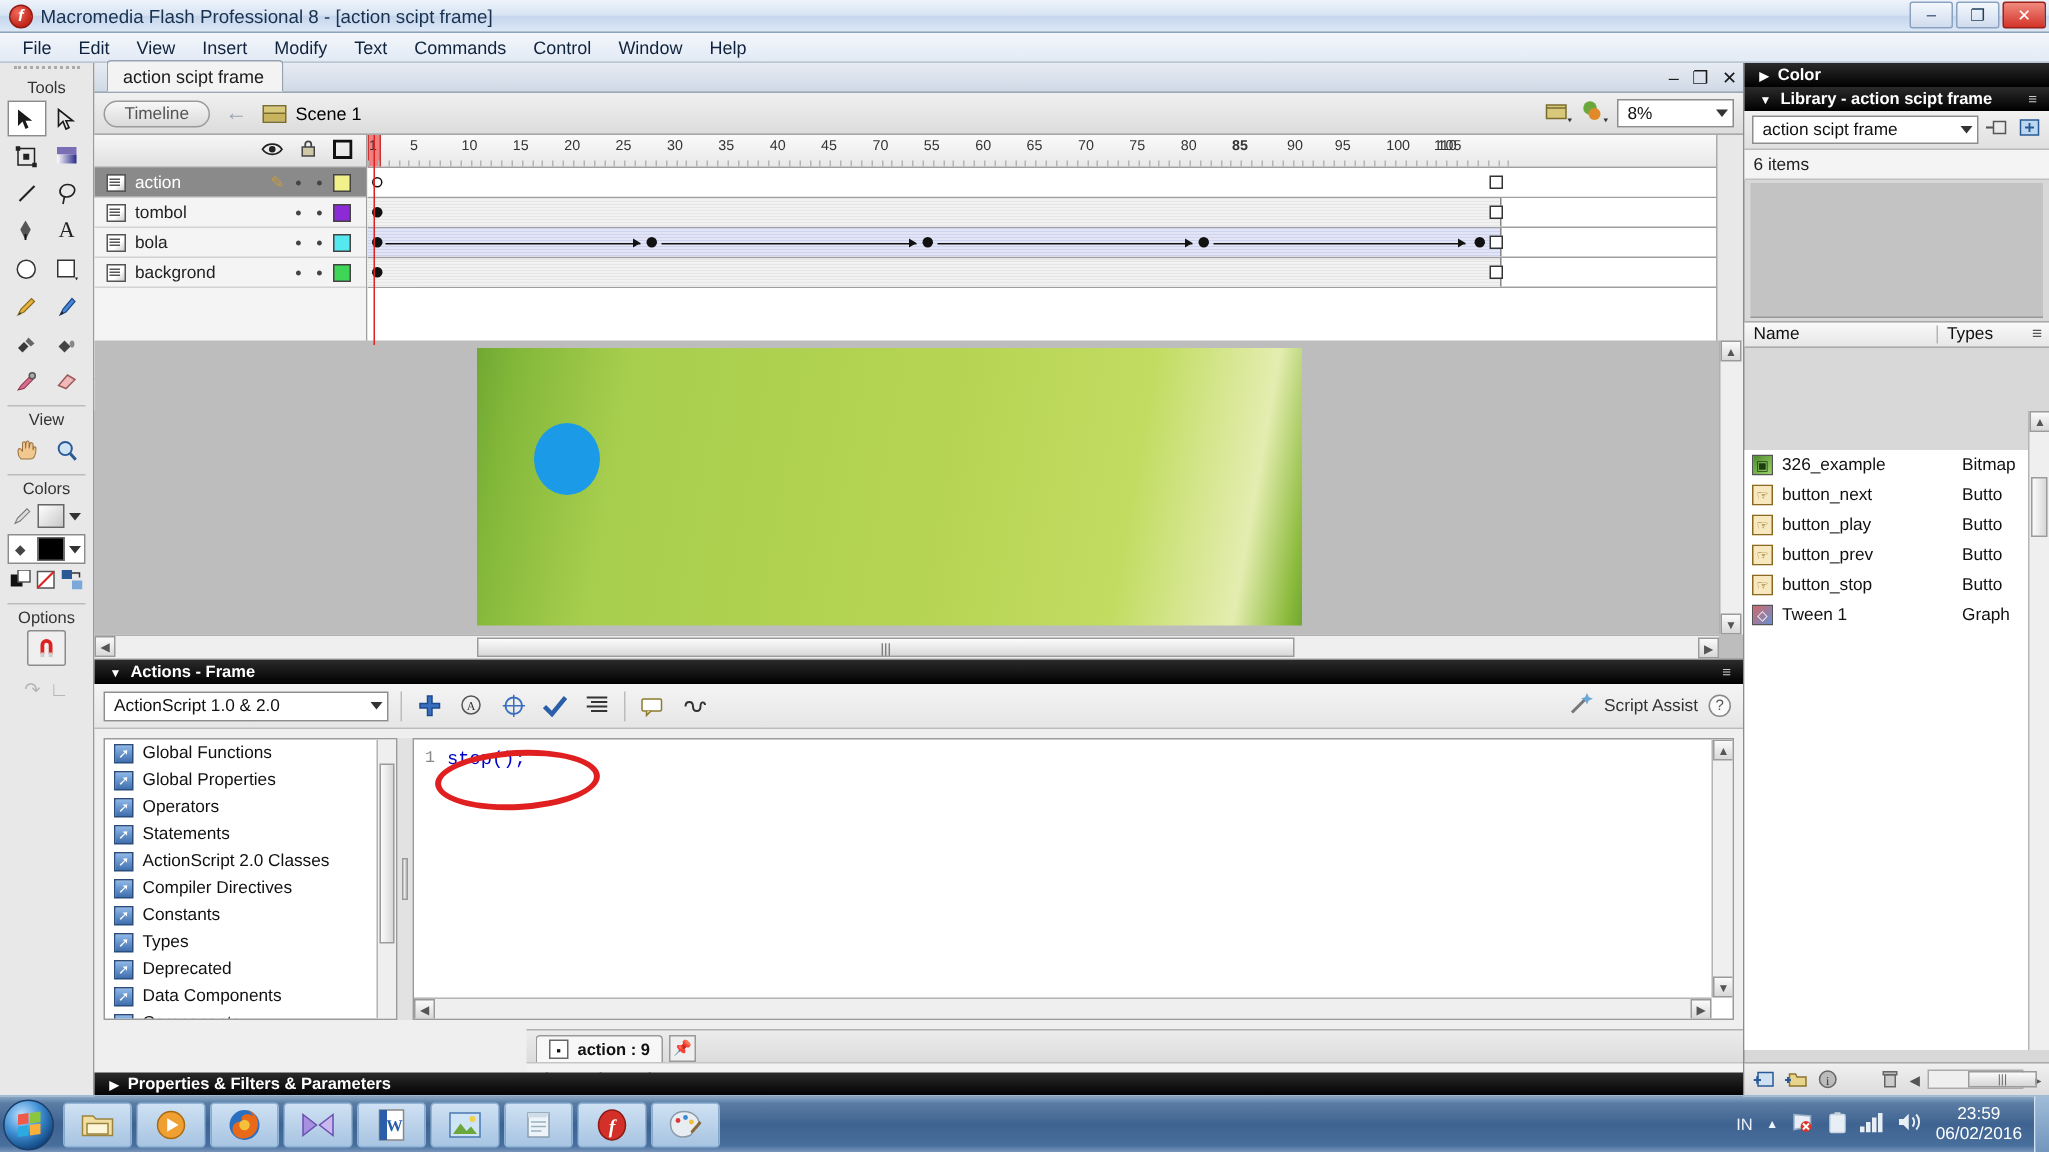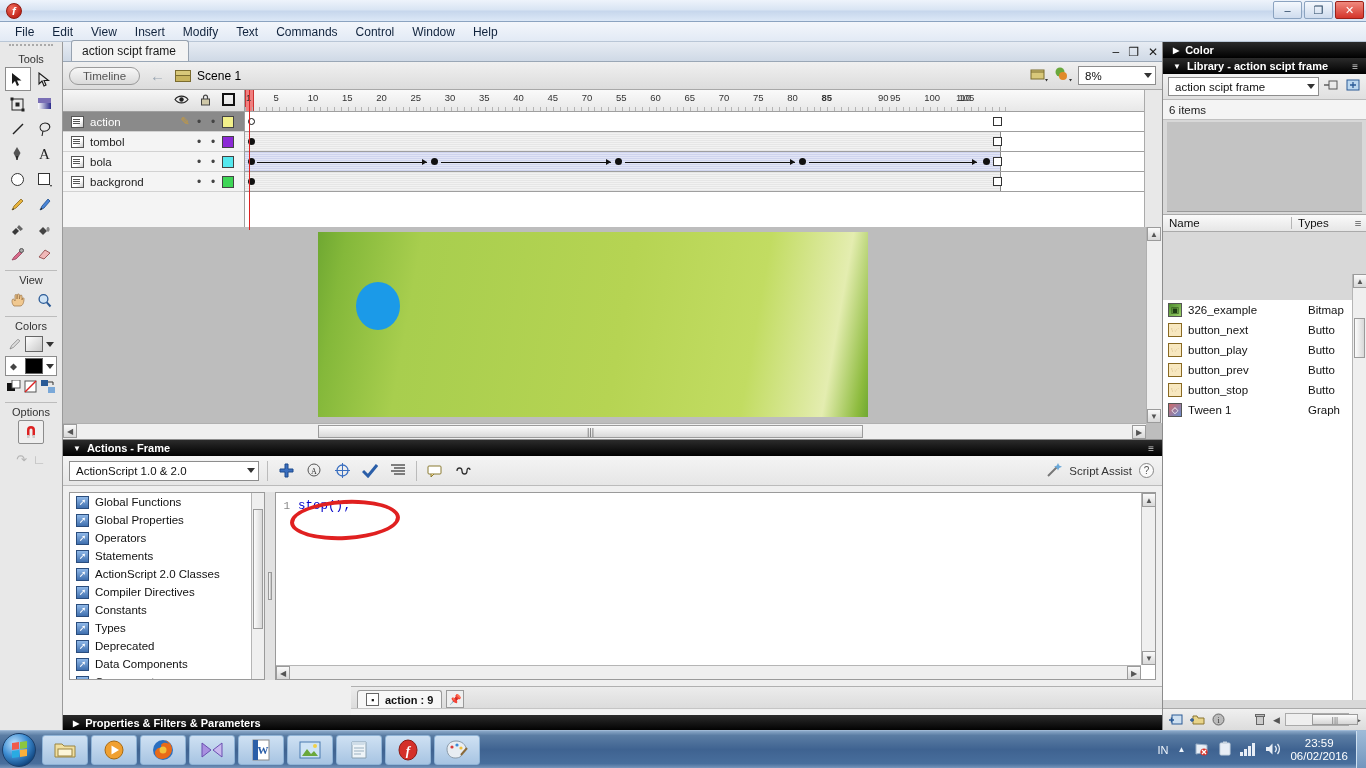--- a/index.html
+++ b/index.html
@@ -315,20 +315,21 @@
     color:#eef4fb; font-size:11px;}
   #clock{ text-align:center; line-height:13px; font-size:11.5px; color:#fff;}
   #showdesk{ width:10px; height:38px; background:linear-gradient(to bottom,#9fbbd8,#7295bd);
     border-left:1px solid #cfe0f0;}
 </style>
 </head>
 <body>
 
 <div id="titlebar">
   <div class="flashlogo"></div>
+  <div id="apptitle">Macromedia Flash Professional 8 - [action scipt frame]</div>
   <div id="winbtns">
     <div class="wb">–</div>
     <div class="wb">❐</div>
     <div class="wb close">✕</div>
   </div>
 </div>
 
 <div id="menubar">
   <div class="mi">File</div>
   <div class="mi">Edit</div>
@@ -626,21 +627,21 @@
             <div class="tick" style="left: 268.15px;">40</div>
             <div class="tick" style="left: 302.4px;">45</div>
             <div class="tick" style="left: 336.65px;">70</div>
             <div class="tick" style="left: 370.9px;">55</div>
             <div class="tick" style="left: 405.15px;">60</div>
             <div class="tick" style="left: 439.4px;">65</div>
             <div class="tick" style="left: 473.65px;">70</div>
             <div class="tick" style="left: 507.9px;">75</div>
             <div class="tick" style="left: 542.15px;">80</div>
             <div class="tick" style="left: 576.4px; font-weight: bold;">85</div>
-            <div class="tick" style="left: 633px;">90</div>
+            <div class="tick" style="left: 613px;">90</div>
             <div class="tick" style="left: 644.9px;">95</div>
             <div class="tick" style="left: 679.15px;">100</div>
             <div class="tick" style="left: 713.4px;">105</div>
             <div class="tick" style="left: 711px;">110</div>
             <div class="tline" style="left: 0px;"></div>
             <div class="tline" style="left: 6.85px;"></div>
             <div class="tline" style="left: 13.7px;"></div>
             <div class="tline" style="left: 20.55px;"></div>
             <div class="tline" style="left: 27.4px;"></div>
             <div class="tline" style="left: 34.25px;"></div>

